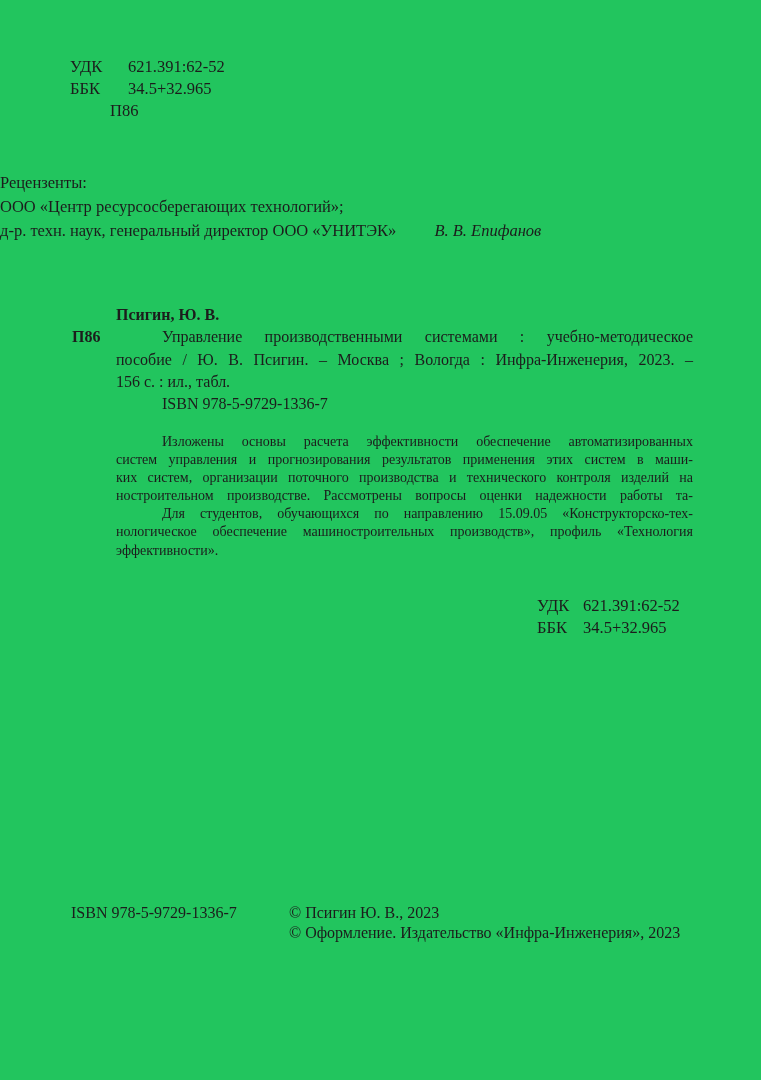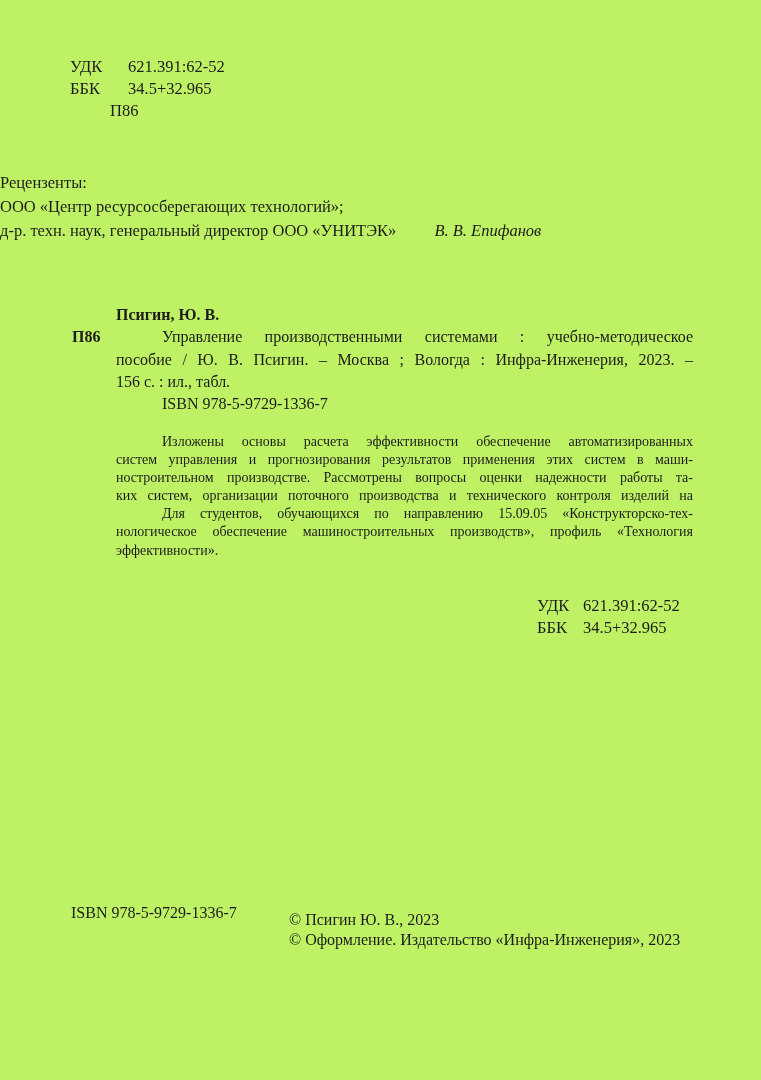--- a/index.html
+++ b/index.html
@@ -1,19 +1,19 @@
 <!DOCTYPE html>
 <html><head>
 <meta charset="utf-8">
 <style>
   html,body{margin:0;padding:0;background:#e8e8e8;}
   .page{
     position:relative;
     width:761px;height:1080px;
-    background:#bef264;
+    background:#22c55e;
     font-family:"Liberation Serif","DejaVu Serif",serif;
     color:#1c1c1c;
     overflow:hidden;
     margin:0 auto;
   }
   
   .top-codes{position:absolute;left:70px;top:56px;font-size:16.5px;line-height:22px;}
   .code-row{display:flex;}
   .code-label{width:58px;}
   .sign-row{margin-left:40px;}
@@ -29,21 +29,21 @@
   .jl{text-align:justify;text-align-last:justify;}
   .noj{text-align-last:left;}
   .ind{padding-left:46px;}
   
   .annotation{position:absolute;left:116px;top:433px;width:577px;font-size:14px;line-height:18.1px;}
   
   .right-codes{position:absolute;left:537px;top:595px;font-size:16.5px;line-height:22px;}
   .right-codes .code-label{width:46px;}
   
   .footer-isbn{position:absolute;left:71px;top:903px;font-size:16px;line-height:20px;}
-  .footer-copy{position:absolute;left:289px;top:903px;font-size:16px;line-height:20.2px;margin-top:7px;}
+  .footer-copy{position:absolute;left:289px;top:903px;font-size:16px;line-height:20.2px;}
 </style>
 </head>
 <body>
 
 <div class="page">
 
   <div class="top-codes">
     <div class="code-row">
       <span class="code-label">УДК</span>
       <span>621.391:62-52</span>
@@ -69,22 +69,22 @@
         <div class="jl">пособие / Ю. В. Псигин. – Москва ; Вологда : Инфра-Инженерия, 2023. –</div>
         <div class="jl noj">156 с. : ил., табл.</div>
       </div>
     <div class="record-isbn">ISBN 978-5-9729-1336-7</div>
   </div>
 
   <div class="annotation">
     <div>
         <div class="jl ind">Изложены основы расчета эффективности обеспечение автоматизированных</div>
         <div class="jl">систем управления и прогнозирования результатов применения этих систем в маши-</div>
+        <div class="jl">ких систем, организации поточного производства и технического контроля изделий на</div>
         <div class="jl">ностроительном производстве. Рассмотрены вопросы оценки надежности работы та-</div>
-        <div class="jl">ких систем, организации поточного производства и технического контроля изделий на</div>
       </div>
     <div>
         <div class="jl ind">Для студентов, обучающихся по направлению 15.09.05 «Конструкторско-тех-</div>
         <div class="jl">нологическое обеспечение машиностроительных производств», профиль «Технология</div>
         <div class="jl noj">эффективности».</div>
       </div>
   </div>
 
   <div class="right-codes">
     <div class="code-row">

